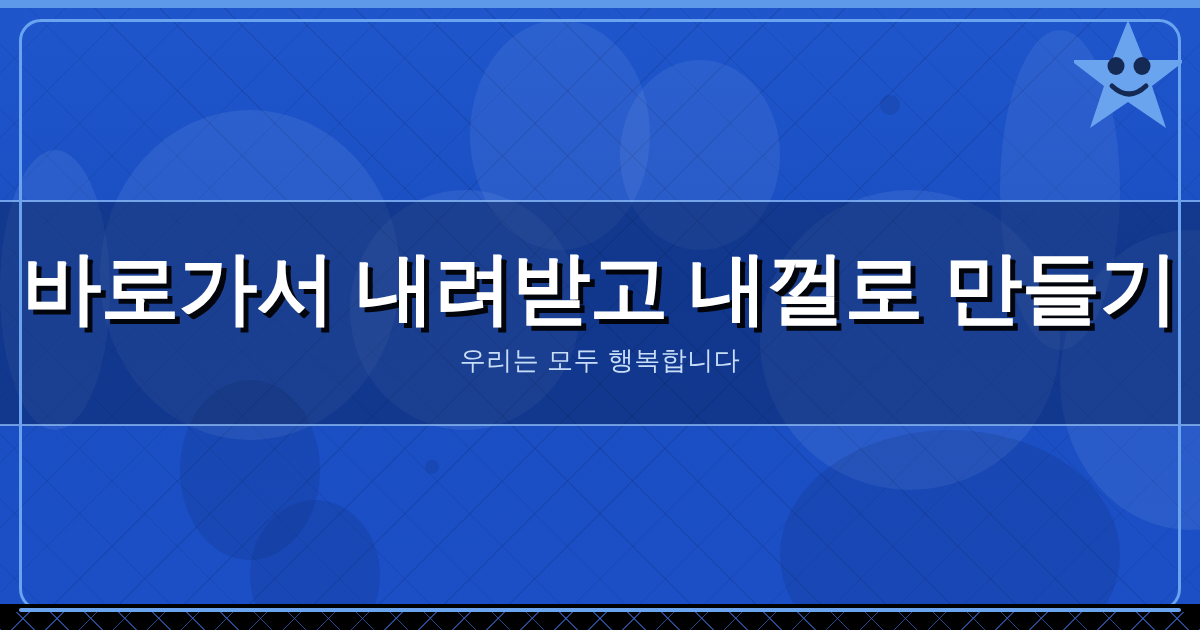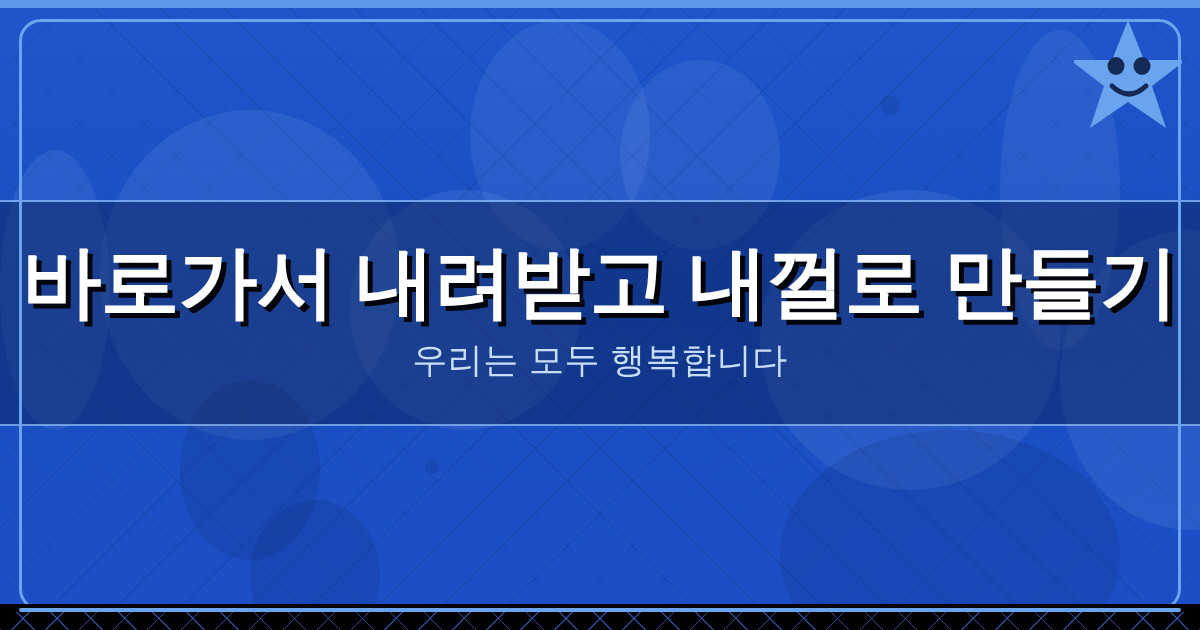--- a/index.html
+++ b/index.html
@@ -94,21 +94,21 @@
     line-height:1.02;
     font-weight:700;
     color:#ffffff;
     letter-spacing:-1px;
     text-shadow:5px 5px 0 rgba(0,0,0,.92);
     padding:0 6px;
   }
   .subline{
     margin-top:14px;
     white-space:nowrap;
-    font-size:35px;
+    font-size:26px;
     font-weight:400;
     color:#c8def8;
     letter-spacing:.5px;
   }
 </style>
 </head>
 <body>
 
 <div id="banner">
 

